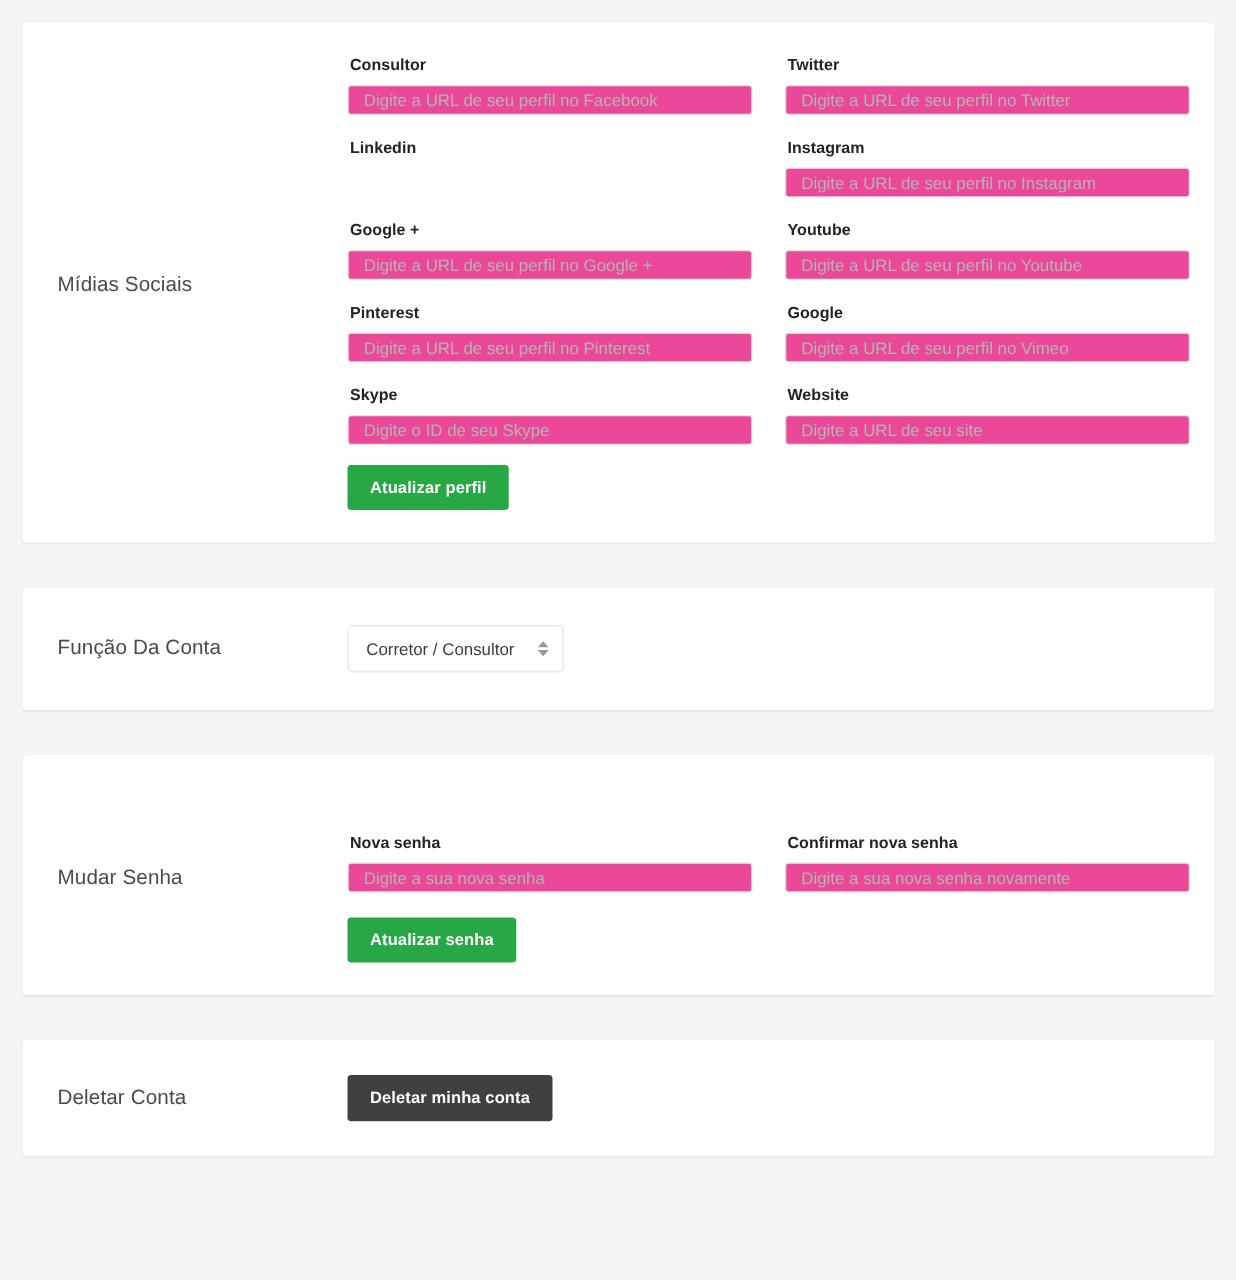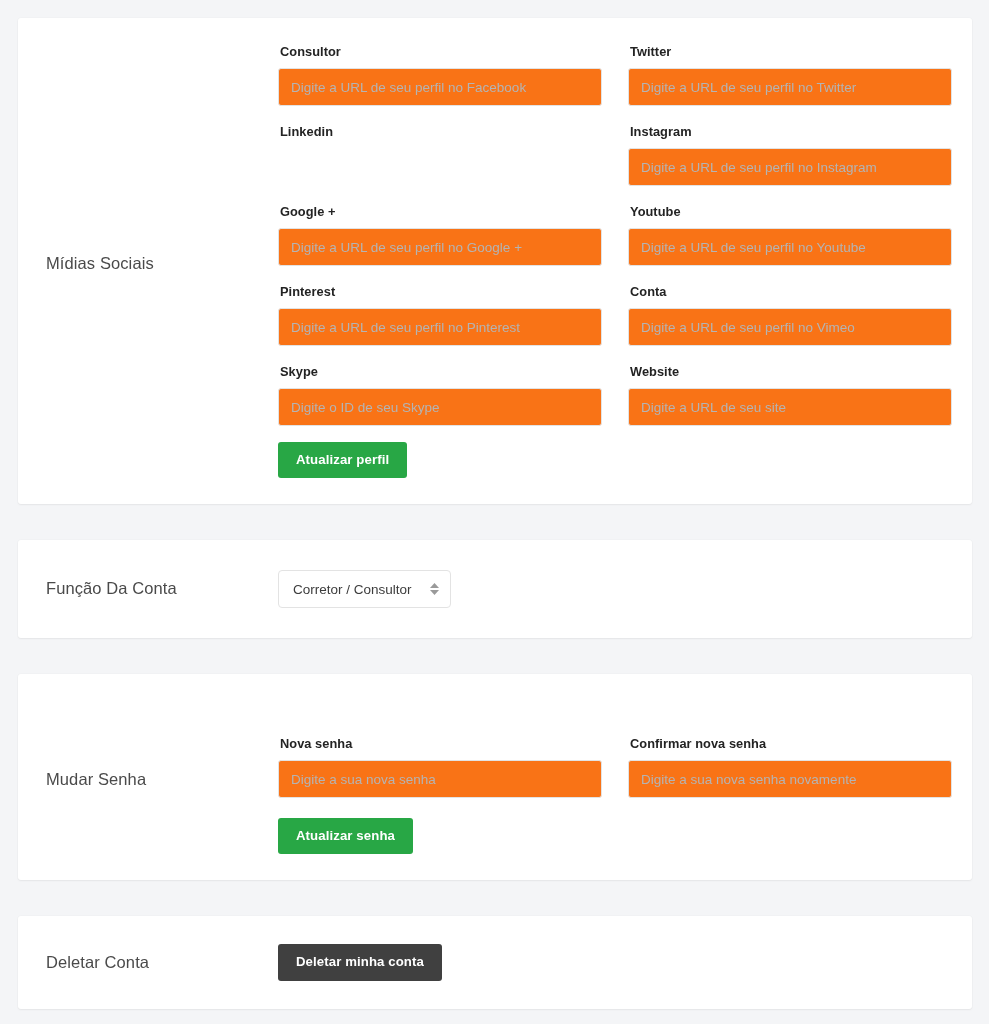--- a/index.html
+++ b/index.html
@@ -66,26 +66,26 @@
     font-size: 12.8px;
     font-weight: 700;
     color: #232323;
     margin: 0 0 9px 2px;
     letter-spacing: .05px;
   }
 
   .text-input {
     display: block;
     width: 100%;
-    height: 38px;
+    height: 24px;
     padding: 8px 12px;
     font-family: "Liberation Sans", sans-serif;
     font-size: 13.5px;
     color: #3a3a3a;
-    background: #f97316;
+    background: #ec4899;
     border: 1px solid #e3e3e3;
     border-radius: 3px;
     outline: none;
   }
   .text-input::placeholder {
     color: #b4b4b4;
     opacity: 1;
   }
 
   
@@ -192,21 +192,21 @@
           <label class="field-label">Youtube</label>
           <input class="text-input" type="text" placeholder="Digite a URL de seu perfil no Youtube" style="">
         </div>
 
         <div class="field">
           <label class="field-label">Pinterest</label>
           <input class="text-input" type="text" placeholder="Digite a URL de seu perfil no Pinterest" style="">
         </div>
 
         <div class="field">
-          <label class="field-label">Conta</label>
+          <label class="field-label">Google</label>
           <input class="text-input" type="text" placeholder="Digite a URL de seu perfil no Vimeo" style="">
         </div>
 
         <div class="field">
           <label class="field-label">Skype</label>
           <input class="text-input" type="text" placeholder="Digite o ID de seu Skype" style="">
         </div>
 
         <div class="field">
           <label class="field-label">Website</label>

